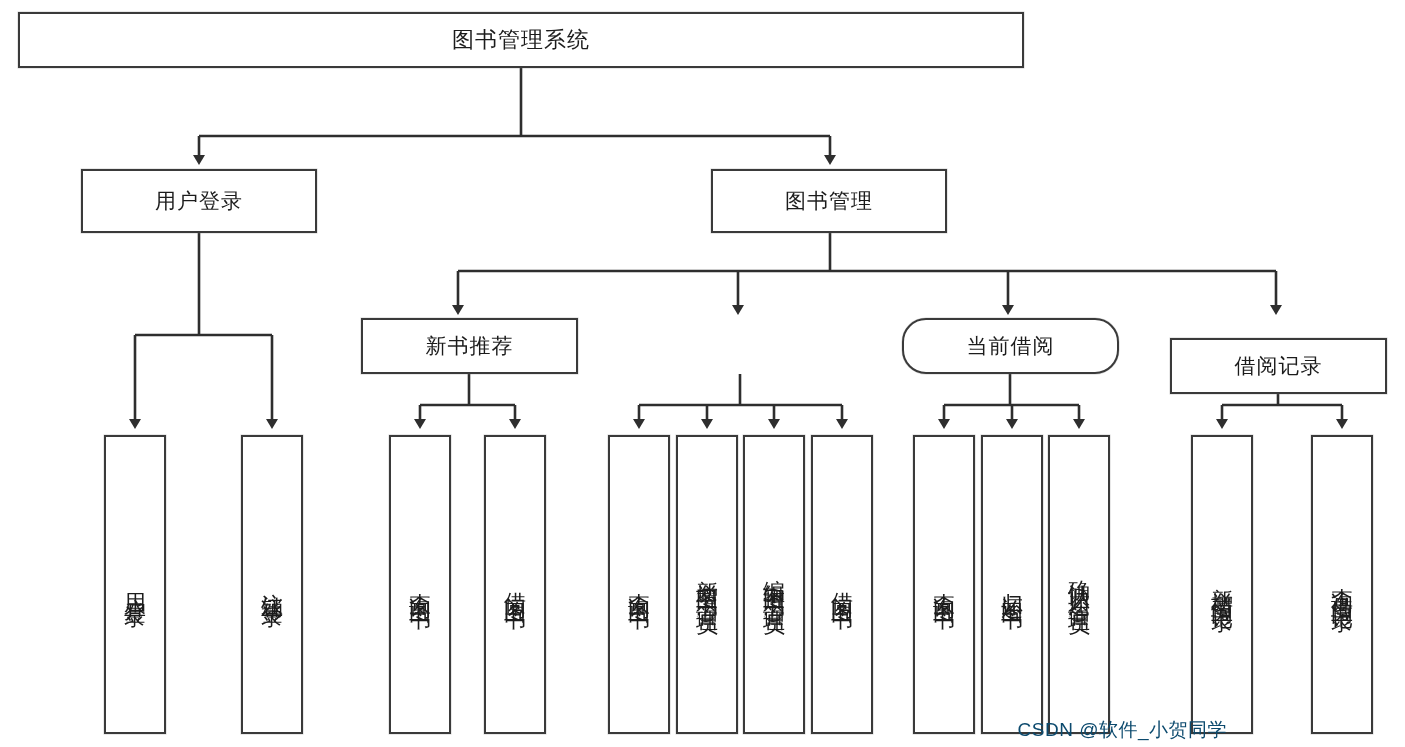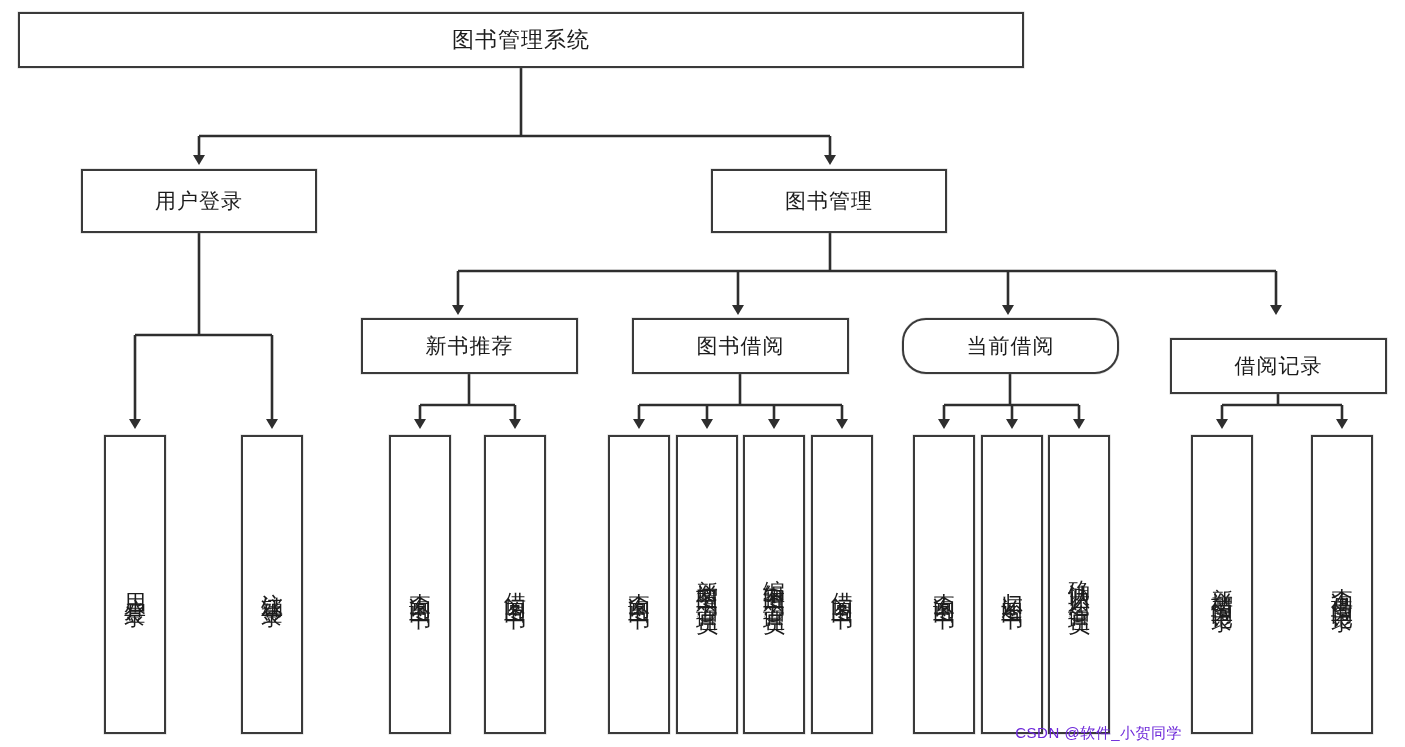--- a/index.html
+++ b/index.html
@@ -2,21 +2,21 @@
 <html><head>
 <meta charset="utf-8">
 <style>
   html,body{margin:0;padding:0;}
   body{
     width:1405px;height:747px;
     background:#ffffff;
     font-family:"Liberation Sans","DejaVu Sans",sans-serif;
     overflow:hidden;
   }
-  #canvas{position:relative;width:1190px;height:747px;}
+  #canvas{position:relative;width:1190px;height:747px;padding-left:45px;}
   svg.conn{position:absolute;left:0;top:0;width:1405px;height:747px;pointer-events:none;}
 
   .node{
     position:absolute;
     box-sizing:border-box;
     background:#ffffff;
     border:2px solid #3a3a3a;
     box-shadow:0 0 0 0.5px rgba(120,120,120,.35);
     display:flex;align-items:center;justify-content:center;
     color:#1c1c1c;
@@ -27,22 +27,22 @@
     writing-mode:vertical-rl;
     text-orientation:upright;
     font-size:22px;
     letter-spacing:5px;
     line-height:1;
     padding:6px 0;
   }
   .watermark{
     position:absolute;
     right:8px;bottom:4px;
-    font-size:15px;
-    color:#6d28d9;
+    font-size:19px;
+    color:#0c4a6e;
     letter-spacing:.5px;
     white-space:nowrap;
   }
 </style>
 </head>
 <body>
 
 <div id="canvas">
 
   <svg class="conn" viewBox="0 0 1405 747">
@@ -94,21 +94,20 @@
       <path d="M1342,405 L1342,420" marker-end="url(#arrow)"></path>
     </g>
   </svg>
 
   <div class="node horiz root" style="left:18px;top:12px;width:1006px;height:56px;">图书管理系统</div>
 
   <div class="node horiz" style="left:81px;top:169px;width:236px;height:64px;">用户登录</div>
   <div class="node horiz" style="left:361px;top:318px;width:217px;height:56px;">新书推荐</div>
 
   <div class="node horiz" style="left:711px;top:169px;width:236px;height:64px;">图书管理</div>
-  <div class="node horiz" style="left:632px;top:318px;width:217px;height:56px;">图书借阅</div>
   <div class="node horiz" style="left:902px;top:318px;width:217px;height:56px;border-radius:24px;">当前借阅</div>
   <div class="node horiz" style="left:1170px;top:318px;width:217px;height:56px;margin-top:20px;">借阅记录</div>
 
   <div class="node vert" style="left:104px;top:435px;width:62px;height:299px;">用户登录</div>
   <div class="node vert" style="left:241px;top:435px;width:62px;height:299px;">注销登录</div>
 
   <div class="node vert" style="left:389px;top:435px;width:62px;height:299px;">查询图书</div>
   <div class="node vert" style="left:484px;top:435px;width:62px;height:299px;">借阅图书</div>
 
   <div class="node vert" style="left:608px;top:435px;width:62px;height:299px;">查询图书</div>

